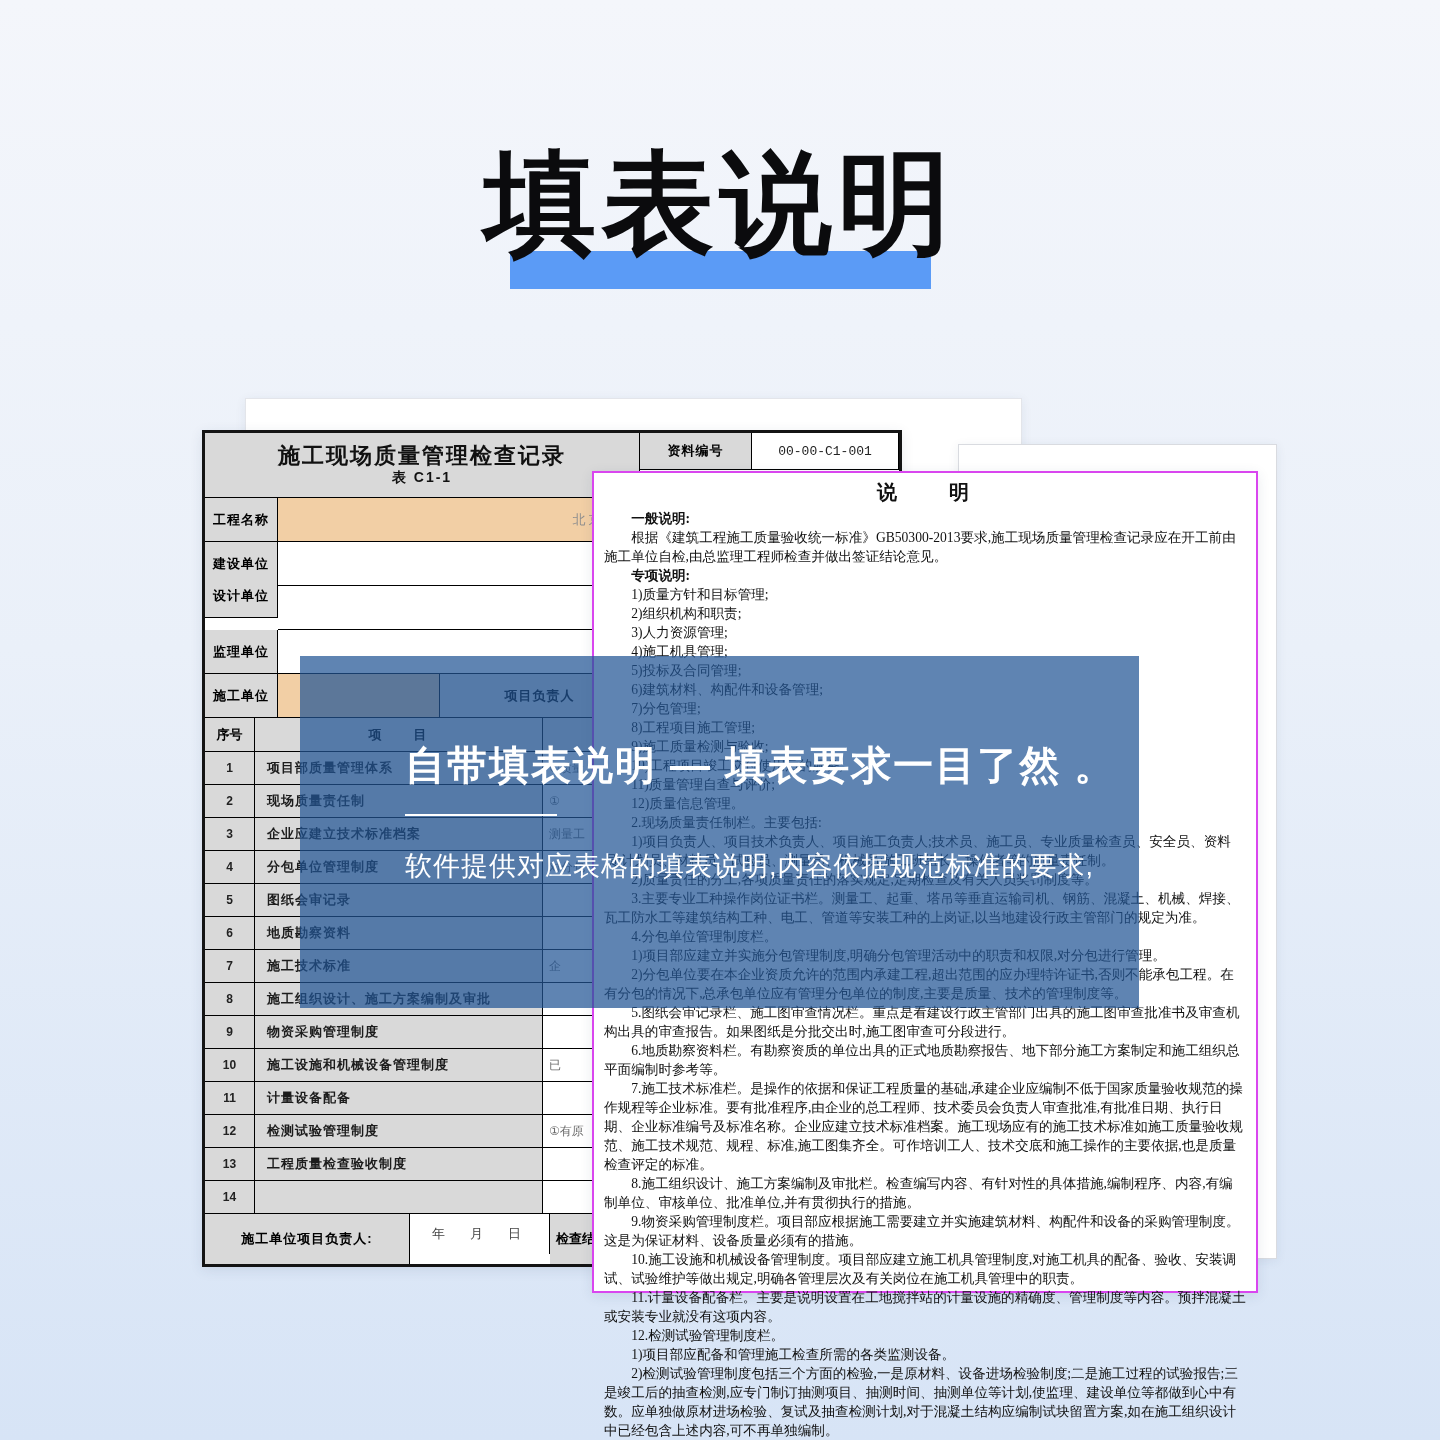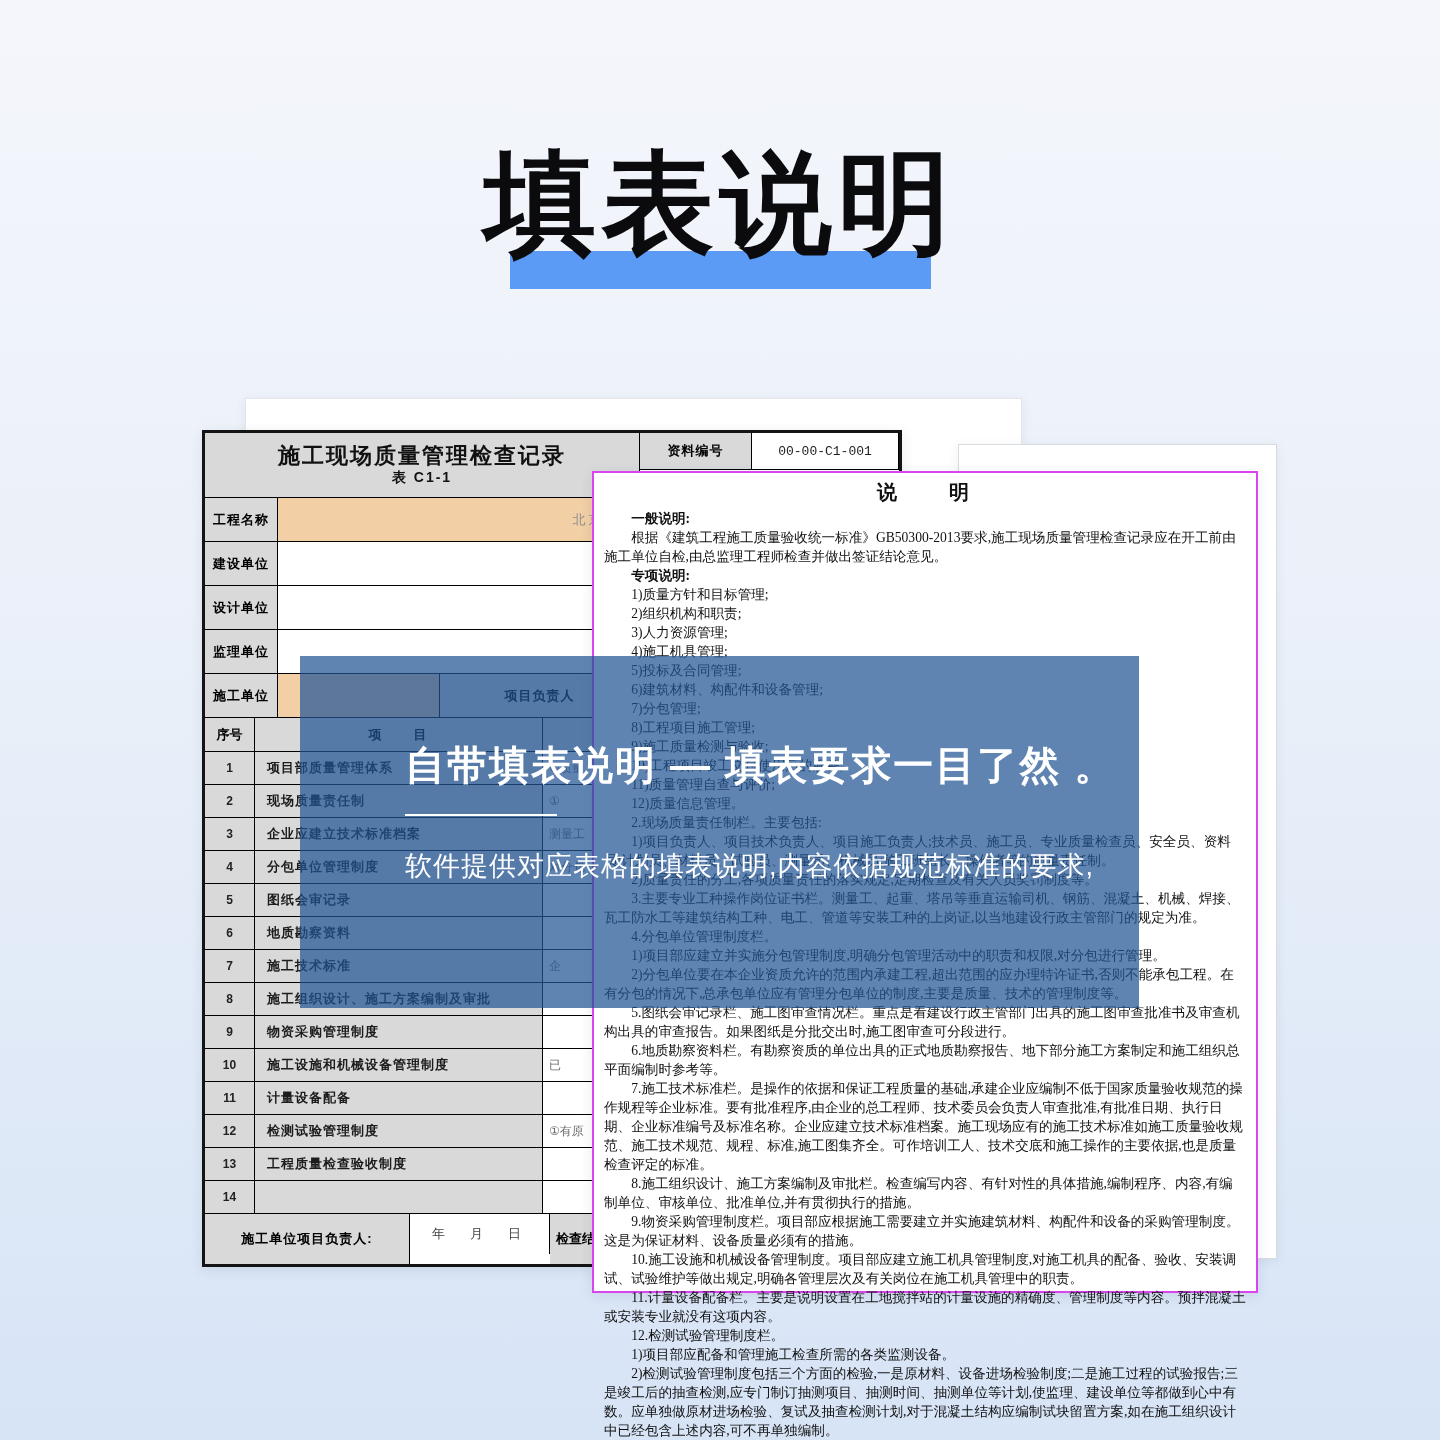--- a/index.html
+++ b/index.html
@@ -106,21 +106,21 @@
     <div class="cell grey docno-label">资料编号</div>
     <div class="cell docno-value">00-00-C1-001</div>
     <div class="cell band-filler"></div>
 
     <div class="cell grey info-label" style="top:65px">工程名称</div>
     <div class="cell tan info-value" style="top:65px">
       <span class="val-inner">北京</span>
     </div>
     <div class="cell grey info-label" style="top:109px">建设单位</div>
     <div class="cell info-value" style="top:109px"></div>
-    <div class="cell grey info-label" style="top:153px">设计单位</div>
+    <div class="cell grey info-label" style="top:141px">设计单位</div>
     <div class="cell info-value" style="top:153px"></div>
     <div class="cell grey info-label" style="top:197px">监理单位</div>
     <div class="cell info-value" style="top:197px"></div>
     <div class="cell grey info-label" style="top:241px">施工单位</div>
     <div class="cell tan sub-tan" style="top:241px"></div>
     <div class="cell grey sub-pm" style="top:241px">项目负责人</div>
     <div class="cell sub-rest" style="top:241px"></div>
 
     <div class="cell grey th-no" style="top:285px">序号</div>
     <div class="cell grey th-item" style="top:285px">项　　目</div>

